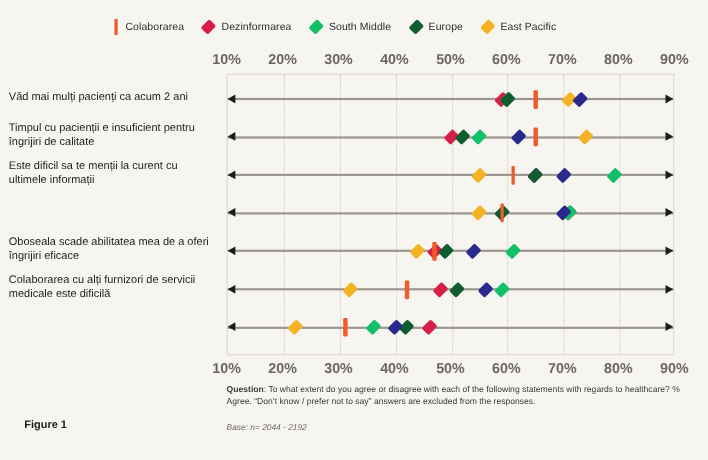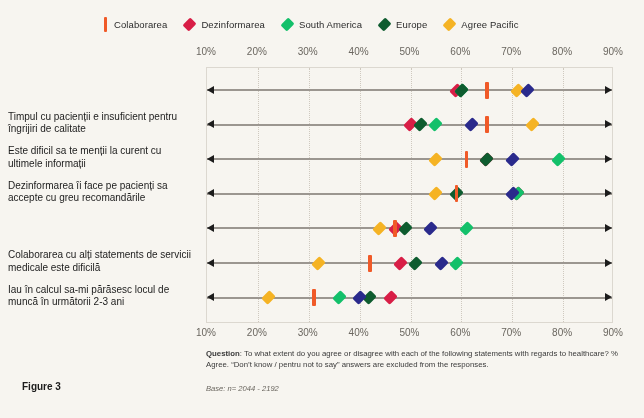--- a/index.html
+++ b/index.html
@@ -66,24 +66,25 @@
   }
   .gridline {
     position: absolute;
     top: 0;
     bottom: 0;
     width: 0;
     border-left: 1px dotted #cfc9bf;
   }
   .axis-tick-top, .axis-tick-bottom {
     position: absolute;
-    font-size: 10px;
+    font-size: 13px;
     color: #6a665f;
     transform: translateX(-50%);
     white-space: nowrap;
+    font-weight: bold;
   }
   .axis-tick-top { top: 46px; }
   .axis-tick-bottom { top: 327px; }
 
   
   .row-line {
     position: absolute;
     height: 2px;
     background: #9b9690;
     left: 0;
@@ -175,38 +176,38 @@
     <div class="legend-item">
       <span class="lg-bar" style="background: rgb(240, 90, 40);"></span>
       <span class="legend-label">Colaborarea</span>
     </div>
     <div class="legend-item">
       <span class="lg-diamond" style="background: rgb(216, 30, 70);"></span>
       <span class="legend-label">Dezinformarea</span>
     </div>
     <div class="legend-item">
       <span class="lg-diamond" style="background: rgb(19, 192, 106);"></span>
-      <span class="legend-label">South America</span>
+      <span class="legend-label">South Middle</span>
     </div>
     <div class="legend-item">
       <span class="lg-diamond" style="background: rgb(14, 92, 47);"></span>
       <span class="legend-label">Europe</span>
     </div>
     <div class="legend-item">
       <span class="lg-diamond" style="background: rgb(245, 179, 36);"></span>
-      <span class="legend-label">Agree Pacific</span>
+      <span class="legend-label">East Pacific</span>
     </div>
   </div>
 
 <div id="categories">
+    <div class="cat-label" style="top: 22px;">Văd mai mulți pacienți ca acum 2 ani</div>
     <div class="cat-label" style="top: 56.6px;">Timpul cu pacienții e insuficient pentru îngrijiri de calitate</div>
     <div class="cat-label" style="top: 91.2px;">Este dificil sa te menții la curent cu ultimele informații</div>
-    <div class="cat-label" style="top: 125.8px;">Dezinformarea îi face pe pacienți sa accepte cu greu recomandările</div>
-    <div class="cat-label" style="top: 195px;">Colaborarea cu alți statements de servicii medicale este dificilă</div>
-    <div class="cat-label" style="top: 229.6px;">Iau în calcul sa-mi părăsesc locul de muncă în următorii 2-3 ani</div>
+    <div class="cat-label" style="top: 160.4px;">Oboseala scade abilitatea mea de a oferi îngrijiri eficace</div>
+    <div class="cat-label" style="top: 195px;">Colaborarea cu alți furnizori de servicii medicale este dificilă</div>
   </div>
 
 <div id="chart-area">
     <div class="gridline" style="left: 50.875px;"></div>
     <div class="gridline" style="left: 101.75px;"></div>
     <div class="gridline" style="left: 152.625px;"></div>
     <div class="gridline" style="left: 203.5px;"></div>
     <div class="gridline" style="left: 254.375px;"></div>
     <div class="gridline" style="left: 305.25px;"></div>
     <div class="gridline" style="left: 356.125px;"></div>
@@ -272,24 +273,24 @@
     <div class="marker-diamond" title="Europe: 42%" style="background: rgb(14, 92, 47); left: 162.8px; top: 229.6px;"></div>
     <div class="marker-diamond" title="Asia Pacific: 22%" style="background: rgb(245, 179, 36); left: 61.05px; top: 229.6px;"></div>
     <div class="marker-diamond" title="Middle East &amp; Africa: 40%" style="background: rgb(42, 42, 140); left: 152.625px; top: 229.6px;"></div>
     <div class="marker-bar" title="Clinicians: 31%" style="background: rgb(240, 90, 40); left: 106.838px; top: 229.6px;"></div>
   </div>
 
 <div id="axis-top"></div>
 <div id="axis-bottom"></div>
 
 <div id="footnote">
-  <b>Question</b><span>: To what extent do you agree or disagree with each of the following statements with regards to healthcare? % Agree. “Don’t know / pentru not to say” answers are excluded from the responses.</span>
+  <b>Question</b><span>: To what extent do you agree or disagree with each of the following statements with regards to healthcare? % Agree. “Don’t know / prefer not to say” answers are excluded from the responses.</span>
 </div>
 <div id="base-note">Base: n= 2044 - 2192</div>
-<div id="figure-caption">Figure 3</div>
+<div id="figure-caption">Figure 1</div>
 
 <div class="axis-tick-top" style="left: 206px;">10%</div>
 <div class="axis-tick-bottom" style="left: 206px;">10%</div>
 <div class="axis-tick-top" style="left: 256.875px;">20%</div>
 <div class="axis-tick-bottom" style="left: 256.875px;">20%</div>
 <div class="axis-tick-top" style="left: 307.75px;">30%</div>
 <div class="axis-tick-bottom" style="left: 307.75px;">30%</div>
 <div class="axis-tick-top" style="left: 358.625px;">40%</div>
 <div class="axis-tick-bottom" style="left: 358.625px;">40%</div>
 <div class="axis-tick-top" style="left: 409.5px;">50%</div>

